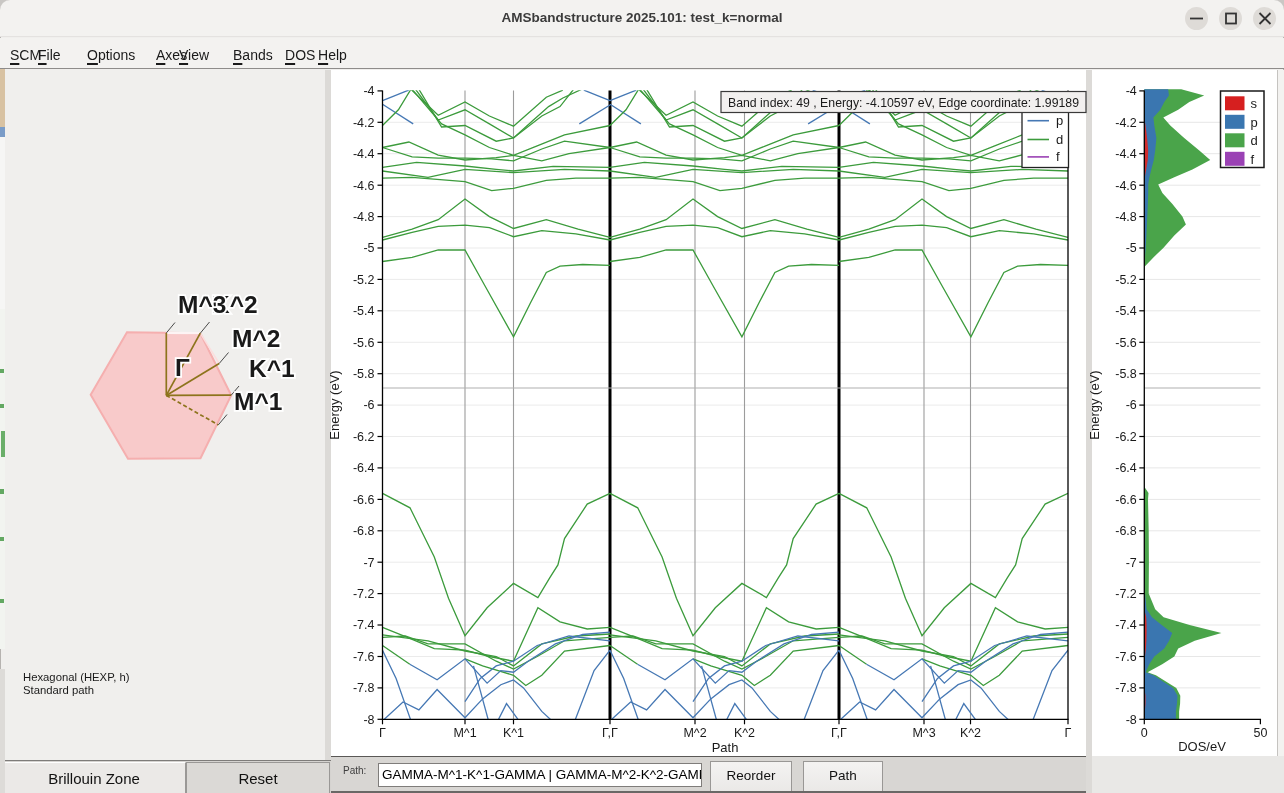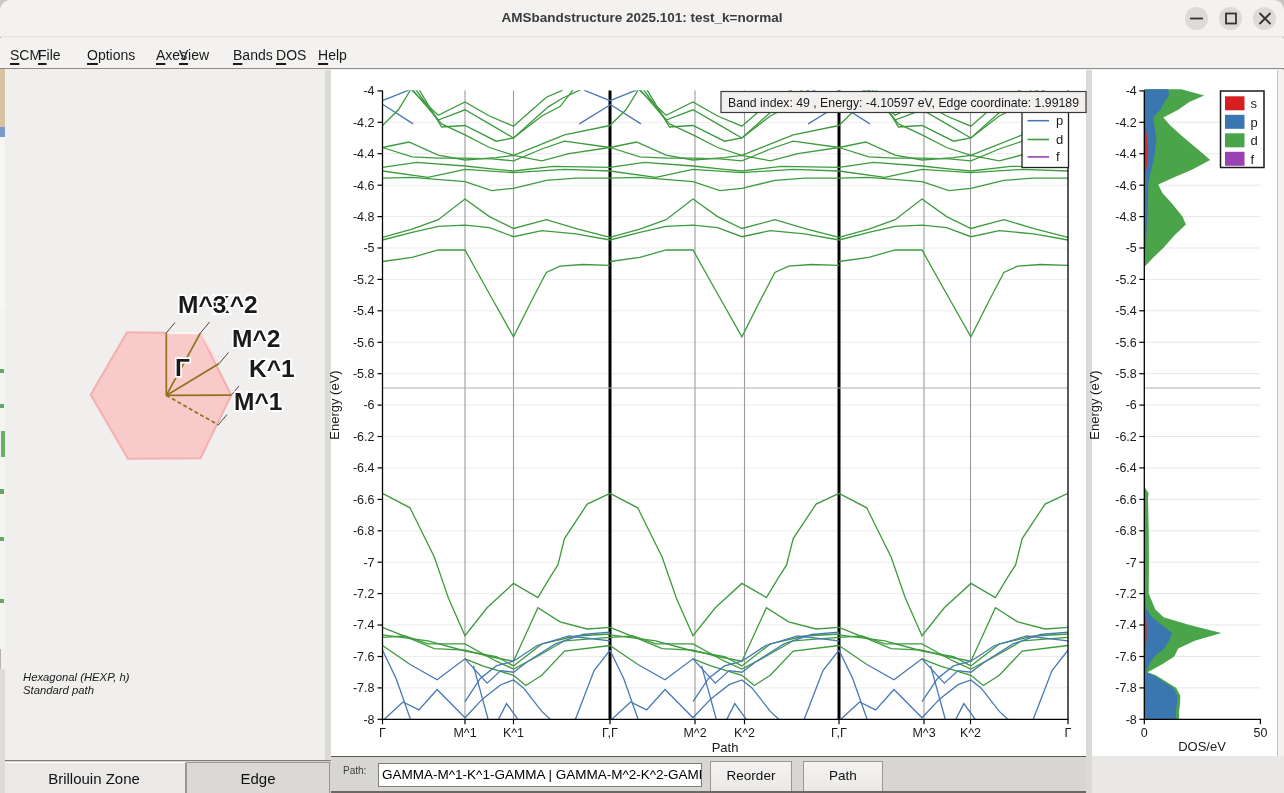--- a/index.html
+++ b/index.html
@@ -38,21 +38,21 @@
       <line x1="1270.5" y1="13" x2="1259.5" y2="24" stroke="#333" stroke-width="1.8"></line>
     </svg>
   </div>
   <div id="menubar">
     <span class="mi" style="left:10px"><u>S</u>CM</span>
     <span class="mi" style="left:38px"><u>F</u>ile</span>
     <span class="mi" style="left:87px"><u>O</u>ptions</span>
     <span class="mi" style="left:156px"><u>A</u>xes</span>
     <span class="mi" style="left:179px"><u>V</u>iew</span>
     <span class="mi" style="left:233px"><u>B</u>ands</span>
-    <span class="mi" style="left:276px"><u>D</u>OS</span>
+    <span class="mi" style="left:285px"><u>D</u>OS</span>
     <span class="mi" style="left:318px"><u>H</u>elp</span>
   </div>
   <div id="leftpanel"></div>
   <div id="sash"></div>
   <div id="midpanel"></div>
   <div id="sash2"></div>
   <div id="rightpanel"></div>
   <div id="redge"></div>
   <svg id="bzsvg" width="1284" height="793" style="position:absolute;left:0;top:0" viewBox="0 0 1284 793">
     <polygon points="90.7,394.7 127.0,332.3 200.3,333.2 231.2,395.2 200.5,458.2 128.0,458.8" fill="#f8caca" stroke="#f5afaf" stroke-width="2"></polygon>
@@ -68,21 +68,21 @@
 <line x1="219.2" y1="363.5" x2="228.5" y2="352.5" stroke="#4a4a4a" stroke-width="1"></line>
 <line x1="231.2" y1="395.2" x2="239" y2="386" stroke="#4a4a4a" stroke-width="1"></line>
 <line x1="218.3" y1="424.9" x2="227" y2="414.5" stroke="#4a4a4a" stroke-width="1"></line>
     <text x="212" y="313" font-size="24.5" font-weight="bold" stroke="#fff" stroke-width="3.6" paint-order="stroke" fill="#000">K^2</text>
 <text x="178" y="313" font-size="24.5" font-weight="bold" stroke="#fff" stroke-width="3.6" paint-order="stroke" fill="#000">M^3</text>
 <text x="232" y="347" font-size="24.5" font-weight="bold" stroke="#fff" stroke-width="3.6" paint-order="stroke" fill="#000">M^2</text>
 <text x="175" y="376" font-size="24.5" font-weight="bold" stroke="#fff" stroke-width="3.6" paint-order="stroke" fill="#000">Γ</text>
 <text x="249" y="377" font-size="24.5" font-weight="bold" stroke="#fff" stroke-width="3.6" paint-order="stroke" fill="#000">K^1</text>
 <text x="234" y="410" font-size="24.5" font-weight="bold" stroke="#fff" stroke-width="3.6" paint-order="stroke" fill="#000">M^1</text>
   </svg>
-  <div style="position:absolute;left:23px;top:671px;font-size:11.3px;color:#1a1a1a;line-height:13px;font-style:italic;">Hexagonal (HEXP, h)<br>Standard path</div>
+  <div style="position:absolute;left:23px;top:671px;font-size:11.3px;color:#1a1a1a;line-height:13px;">Hexagonal (HEXP, h)<br>Standard path</div>
   <svg id="bandsvg" width="1284" height="793" style="position:absolute;left:0;top:0" viewBox="0 0 1284 793">
     <line x1="382.5" y1="122.3" x2="1068.0" y2="122.3" stroke="#ebebeb" stroke-width="1"></line>
 <line x1="382.5" y1="153.7" x2="1068.0" y2="153.7" stroke="#ebebeb" stroke-width="1"></line>
 <line x1="382.5" y1="185.2" x2="1068.0" y2="185.2" stroke="#ebebeb" stroke-width="1"></line>
 <line x1="382.5" y1="216.6" x2="1068.0" y2="216.6" stroke="#ebebeb" stroke-width="1"></line>
 <line x1="382.5" y1="248.0" x2="1068.0" y2="248.0" stroke="#ebebeb" stroke-width="1"></line>
 <line x1="382.5" y1="279.4" x2="1068.0" y2="279.4" stroke="#ebebeb" stroke-width="1"></line>
 <line x1="382.5" y1="310.8" x2="1068.0" y2="310.8" stroke="#ebebeb" stroke-width="1"></line>
 <line x1="382.5" y1="342.3" x2="1068.0" y2="342.3" stroke="#ebebeb" stroke-width="1"></line>
 <line x1="382.5" y1="373.7" x2="1068.0" y2="373.7" stroke="#ebebeb" stroke-width="1"></line>
@@ -367,21 +367,21 @@
       <rect x="1225" y="114.8" width="19.5" height="14" fill="#3a76b0"></rect>
       <text x="1250.5" y="126.5" font-size="13">p</text>
       <rect x="1225" y="133.3" width="19.5" height="14" fill="#4aa44a"></rect>
       <text x="1250.5" y="145" font-size="13">d</text>
       <rect x="1225" y="151.8" width="19.5" height="14" fill="#9a41b4"></rect>
       <text x="1250.5" y="163.5" font-size="13">f</text>
     </g>
   </svg>
   <div id="tabbar">
     <div class="tab" style="left:2px; width:184px; background:#ebe9e7; border-top-color:#fff; border-left-color:#fff;">Brillouin Zone</div>
-    <div class="tab" style="left:186px; width:144px; background:#dbd9d6;">Edge</div>
+    <div class="tab" style="left:186px; width:144px; background:#dbd9d6;">Reset</div>
   </div>
   <div id="toolbar">
     <div id="pathlab">Path:</div>
     <div id="pathfield">GAMMA-M^1-K^1-GAMMA | GAMMA-M^2-K^2-GAMMA | GAMMA-M^3-K^2-GAMMA</div>
     <div class="btn" style="left:379px; width:82px;">Reorder</div>
     <div class="btn" style="left:472px; width:80px;">Path</div>
   </div>
   <div id="botright"></div>
   <div style="position:absolute;left:331px;top:791px;width:755px;height:2px;background:#6a6866;"></div>
   <div id="sliver">

